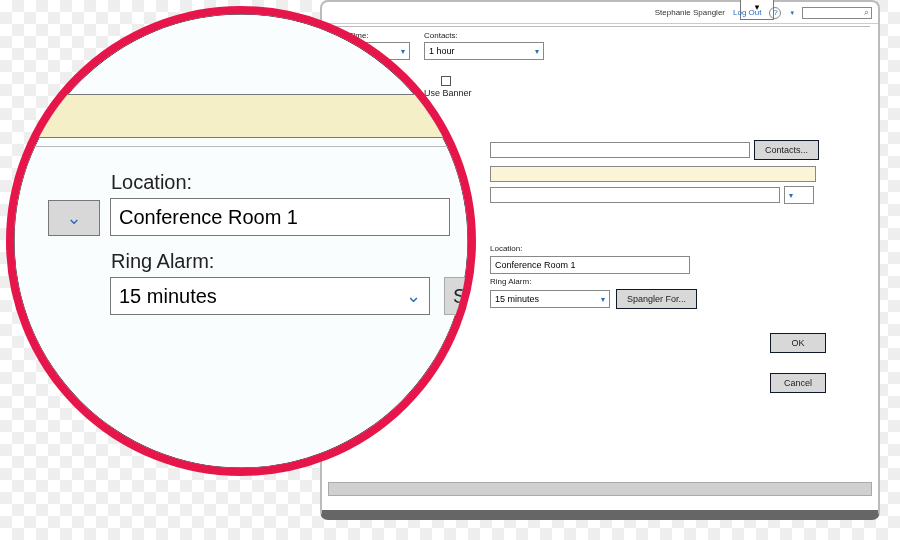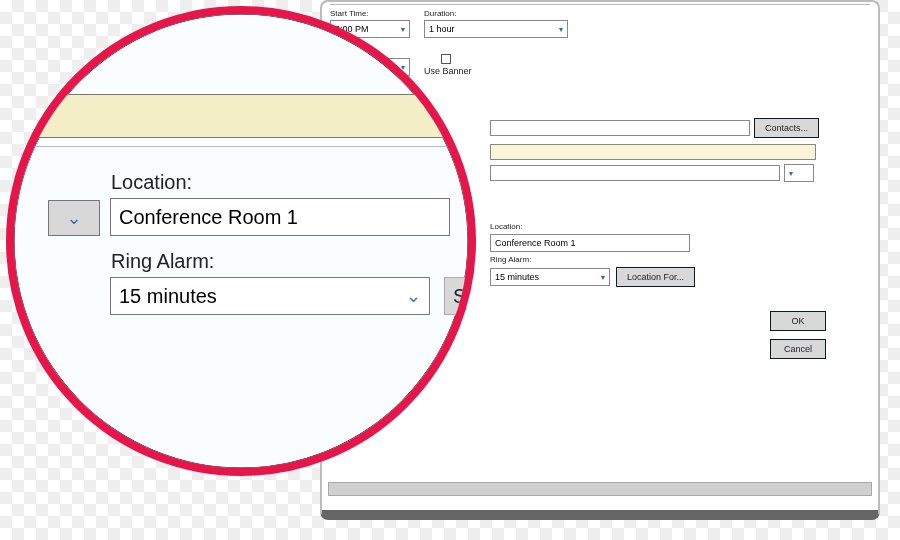--- a/index.html
+++ b/index.html
@@ -92,39 +92,48 @@
     display:flex; align-items:center; justify-content:flex-start; padding-left:8px;
     font-size:20px; color:#222;
   }
   .hr { height:1px; background:#bbb; margin:4px 0;}
   .dropbox { width:34px; height:26px; border:1px solid #777; background:#fff; display:flex; align-items:center; justify-content:center; margin-left:410px; margin-top:-34px; margin-bottom:6px;}
 </style>
 </head>
 <body>
 
 <div class="laptop">
+  <div class="topbar">
+    <span>Stephanie Spangler</span>
+    <span class="logout">Log Out</span>
+    <span class="help">?</span>
+      <span class="chev">▾</span>
+    <span class="search">
+      <span style="font-size:9px;color:#666;">⌕</span>
+    </span>
+  </div>
 
   <div class="form-area">
 
     <div class="dropbox">
         <span class="chv">▾</span>
       </div>
     <div class="hr"></div>
 
     <div class="form-row">
       <div class="fcol">
         <span class="lbl">Start Time:</span>
         <div class="sel" style="width:80px;">
           <span>3:00 PM</span>
           <span class="chv">▾</span>
         </div>
       </div>
       <div class="fcol">
-        <span class="lbl">Duration:</span>
-        <div class="sel" style="width:144px;">
+        <span class="lbl">Contacts:</span>
+        <div class="sel" style="width:120px;">
           <span>1 hour</span>
           <span class="chv">▾</span>
         </div>
       </div>
     </div>
 
     <div class="form-row">
       <div class="fcol">
         <span class="lbl">End Time:</span>
         <div class="sel" style="width:80px;">
@@ -162,27 +171,27 @@
         </div>
       </div>
       <div class="row">
         <span class="lbl2">Ring Alarm:</span>
       </div>
       <div class="row">
         <div class="sel" style="width:120px;">
           <span>15 minutes</span>
           <span class="chv">▾</span>
         </div>
-        <div class="btn">Location For...</div>
+        <div class="btn">Spangler For...</div>
       </div>
     </div>
 
     <div class="btnrow">
       <div class="btn" style="width:56px;">OK</div>
-      <div class="btn" style="width:56px;">Cancel</div>
+      <div class="btn" style="width:56px;margin-top:12px;">Cancel</div>
     </div>
   </div>
   <div class="footerbar"></div>
 </div>
 
 <div class="mag">
   <div class="mag-inner">
     <div class="mag-band"></div>
     <div class="hr" style="margin-bottom:24px;"></div>
 

